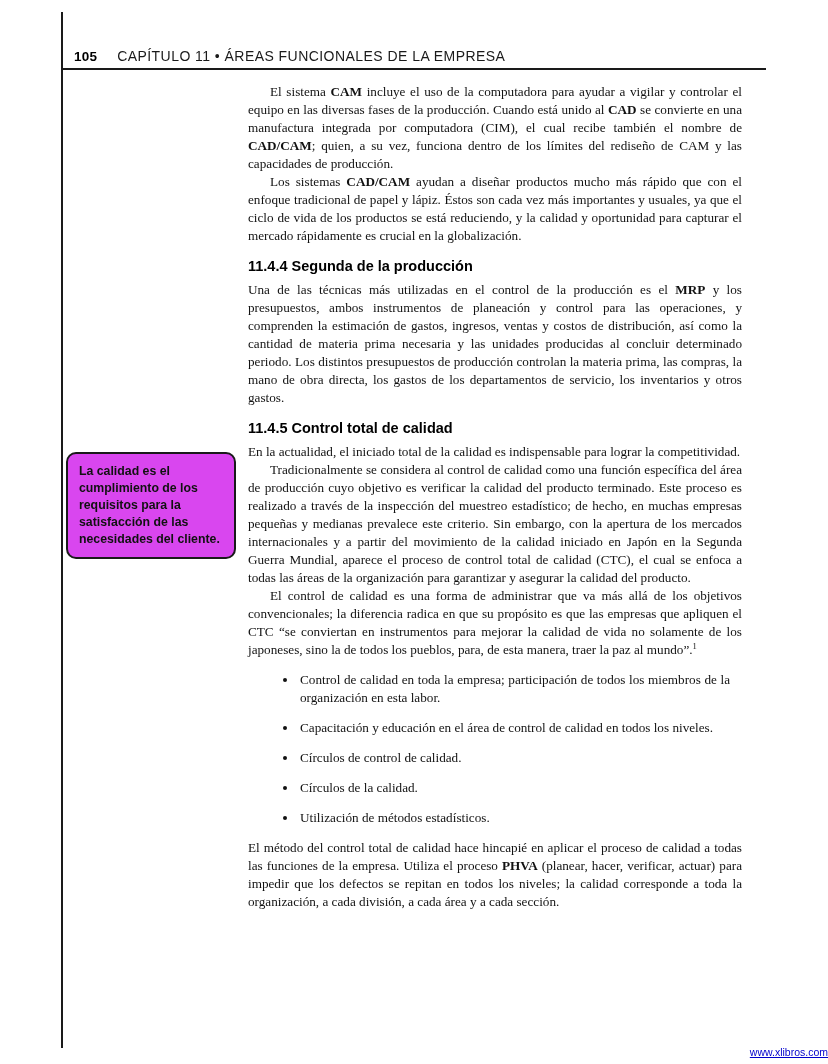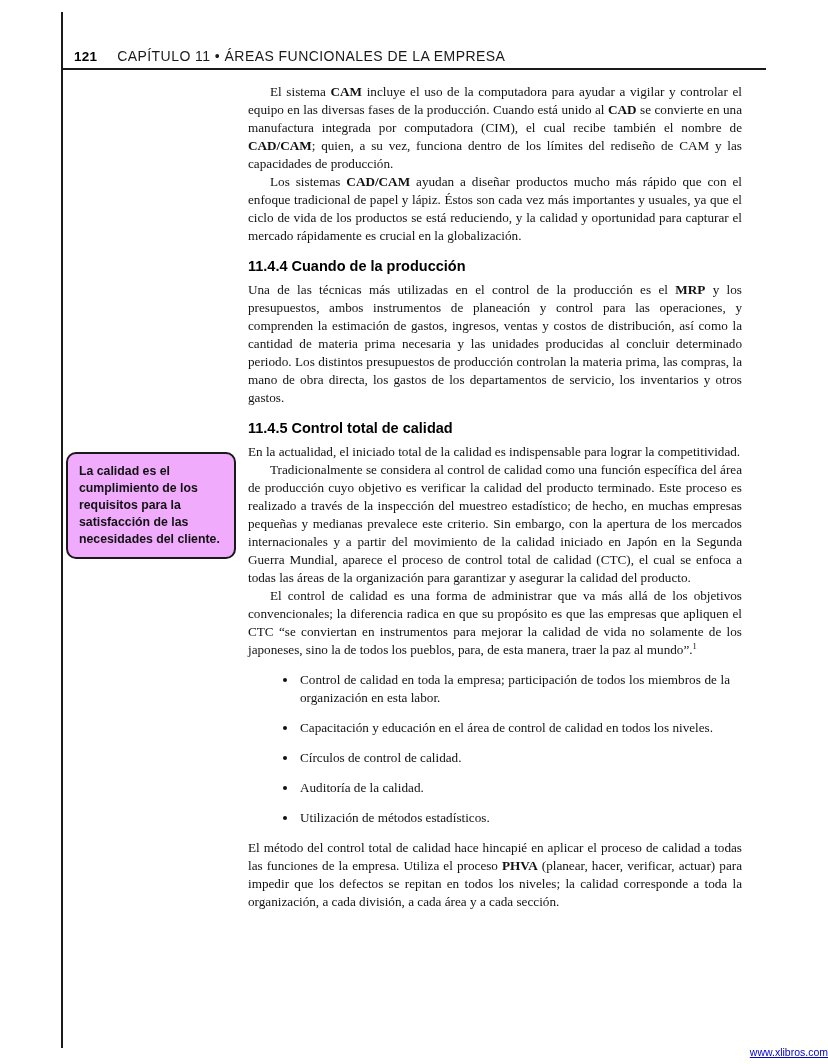--- a/index.html
+++ b/index.html
@@ -24,21 +24,21 @@
   .h {
     font-family:"Liberation Sans","DejaVu Sans",sans-serif;
     font-size:14.5px; font-weight:bold; margin:12px 0 6px; color:#000; text-align:left;
   }
   .bullets { margin:5px 0 5px; padding-left:38px; }
   .bullets li { padding-left:2px; margin:12px; }
   sup.fn { font-size:8.5px; line-height:0; }
 
   .note-box {
     position:absolute; left:66px; top:452px; width:170px;
-    border:2px solid #1a1a1a; border-radius:10px; padding:9px 11px; background:#f0abfc;
+    border:2px solid #1a1a1a; border-radius:10px; padding:9px 11px; background:#d946ef;
   }
   .note-text {
     margin:0; font-family:"Liberation Sans","DejaVu Sans",sans-serif;
     font-weight:bold; font-size:12.3px; line-height:17px; color:#111; text-align:left;
   }
 
   .footnote { margin-top:26px; font-size:11.5px; line-height:15px; text-align:left; }
   .footnote i { font-style:italic; }
 
   .footer { position:absolute; left:0; top:1042px; width:100%; text-align:right; }
@@ -48,52 +48,52 @@
   }
 </style>
 </head>
 <body>
 
 <div class="page">
 
   <div class="left-rule"></div>
 
   <div class="header">
-    <span class="page-num">121</span><span class="chapter">CAPÍTULO 11 • ÁREAS FUNCIONALES DE LA EMPRESA</span>
+    <span class="page-num">105</span><span class="chapter">CAPÍTULO 11 • ÁREAS FUNCIONALES DE LA EMPRESA</span>
   </div>
   <div class="header-rule"></div>
 
   <aside class="note-box">
     <p class="note-text">La calidad es el cumplimiento de los requisitos para la satisfacción de las necesidades del cliente.</p>
   </aside>
 
   <main class="column">
 
     <p class="p indent"><span>El sistema </span><b>CAM</b><span> incluye el uso de la computadora para ayudar a vigilar y controlar el equipo en las diversas fases de la producción. Cuando está unido al </span><b>CAD</b><span> se convierte en una manufactura integrada por computadora (CIM), el cual recibe también el nombre de </span><b>CAD/CAM</b><span>; quien, a su vez, funciona dentro de los límites del rediseño de CAM y las capacidades de producción.</span></p>
 
     <p class="p indent"><span>Los sistemas </span><b>CAD/CAM</b><span> ayudan a diseñar productos mucho más rápido que con el enfoque tradicional de papel y lápiz. Éstos son cada vez más importantes y usuales, ya que el ciclo de vida de los productos se está reduciendo, y la calidad y oportunidad para capturar el mercado rápidamente es crucial en la globalización.</span></p>
 
-    <h3 class="h">11.4.4 Cuando de la producción</h3>
+    <h3 class="h">11.4.4 Segunda de la producción</h3>
 
     <p class="p"><span>Una de las técnicas más utilizadas en el control de la producción es el </span><b>MRP</b><span> y los presupuestos, ambos instrumentos de planeación y control para las operaciones, y comprenden la estimación de gastos, ingresos, ventas y costos de distribución, así como la cantidad de materia prima necesaria y las unidades producidas al concluir determinado periodo. Los distintos presupuestos de producción controlan la materia prima, las compras, la mano de obra directa, los gastos de los departamentos de servicio, los inventarios y otros gastos.</span></p>
 
     <h3 class="h">11.4.5 Control total de calidad</h3>
 
     <p class="p">En la actualidad, el iniciado total de la calidad es indispensable para lograr la competitividad.</p>
 
     <p class="p indent">Tradicionalmente se considera al control de calidad como una función específica del área de producción cuyo objetivo es verificar la calidad del producto terminado. Este proceso es realizado a través de la inspección del muestreo estadístico; de hecho, en muchas empresas pequeñas y medianas prevalece este criterio. Sin embargo, con la apertura de los mercados internacionales y a partir del movimiento de la calidad iniciado en Japón en la Segunda Guerra Mundial, aparece el proceso de control total de calidad (CTC), el cual se enfoca a todas las áreas de la organización para garantizar y asegurar la calidad del producto.</p>
 
     <p class="p indent"><span>El control de calidad es una forma de administrar que va más allá de los objetivos convencionales; la diferencia radica en que su propósito es que las empresas que apliquen el CTC “se conviertan en instrumentos para mejorar la calidad de vida no solamente de los japoneses, sino la de todos los pueblos, para, de esta manera, traer la paz al mundo”.</span><sup class="fn">1</sup></p>
 
 
     <ul class="bullets">
       <li>Control de calidad en toda la empresa; participación de todos los miembros de la organización en esta labor.</li>
       <li>Capacitación y educación en el área de control de calidad en todos los niveles.</li>
       <li>Círculos de control de calidad.</li>
-      <li>Auditoría de la calidad.</li>
+      <li>Círculos de la calidad.</li>
       <li>Utilización de métodos estadísticos.</li>
     </ul>
 
     <p class="p"><span>El método del control total de calidad hace hincapié en aplicar el proceso de calidad a todas las funciones de la empresa. Utiliza el proceso </span><b>PHVA</b><span> (planear, hacer, verificar, actuar) para impedir que los defectos se repitan en todos los niveles; la calidad corresponde a toda la organización, a cada división, a cada área y a cada sección.</span></p>
 
 
   </main>
 
   <div class="footer">
     <a class="footer-link" href="#">www.xlibros.com</a>

